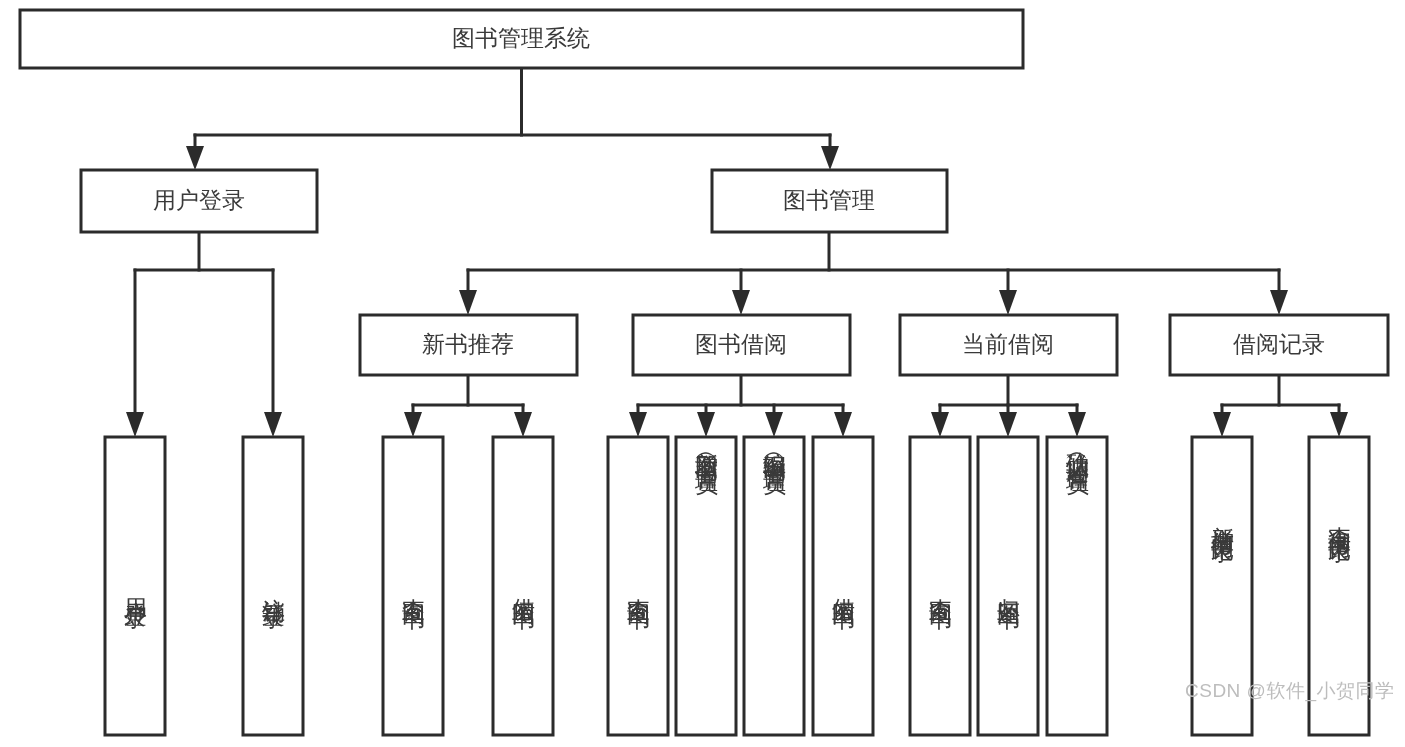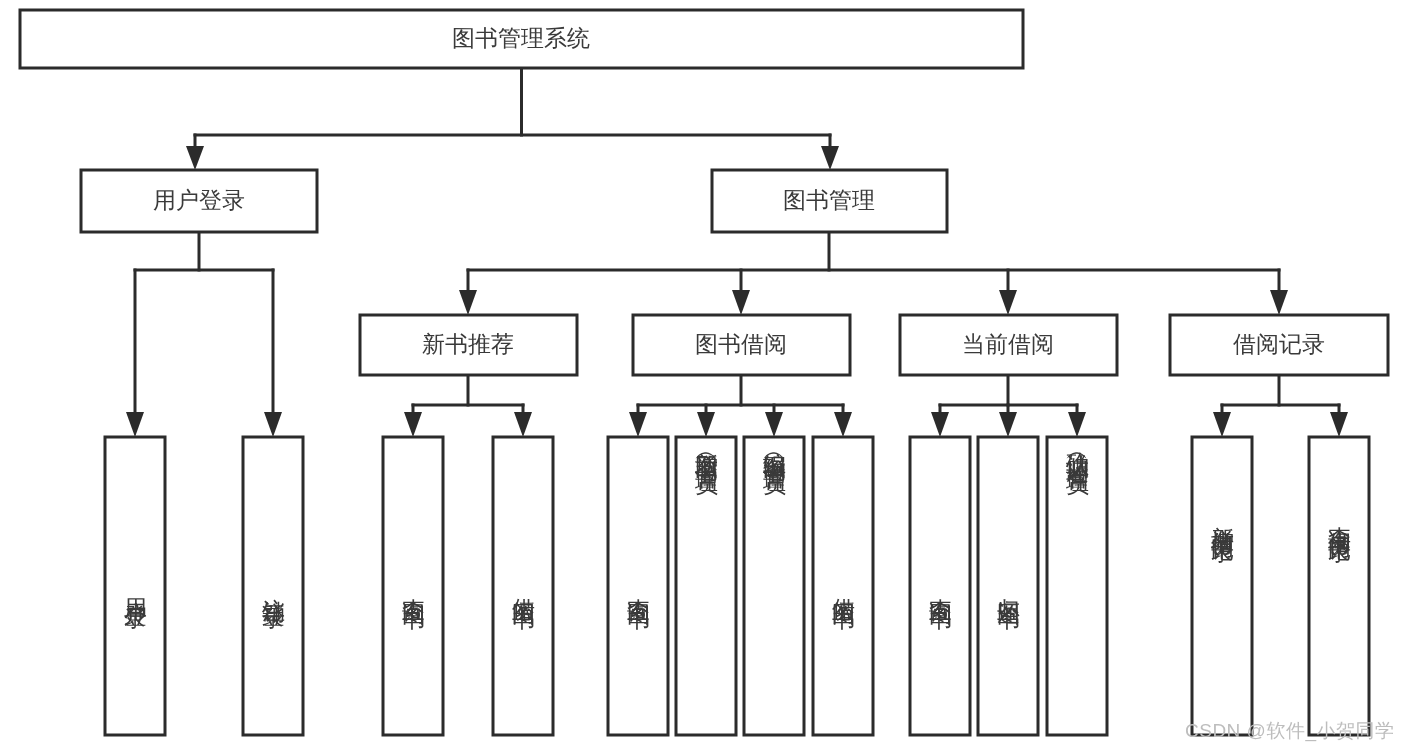--- a/index.html
+++ b/index.html
@@ -23,21 +23,21 @@
   .leaf-label{
     font-family:"Liberation Sans","DejaVu Sans",sans-serif;
     font-size:23px;fill:#3a3a3a;
     text-anchor:middle;
     writing-mode:vertical-rl;
     white-space:pre;
     letter-spacing:3px;
   }
   .watermark{
     position:absolute;
-    left:1185px;top:718px;
+    left:1185px;top:678px;
     font-family:"Liberation Sans","DejaVu Sans",sans-serif;
     font-size:19px;
     color:#bdbdbd;
     white-space:pre;
     letter-spacing:0.5px;
     pointer-events:none;
   }
 </style>
 </head>
 <body>

